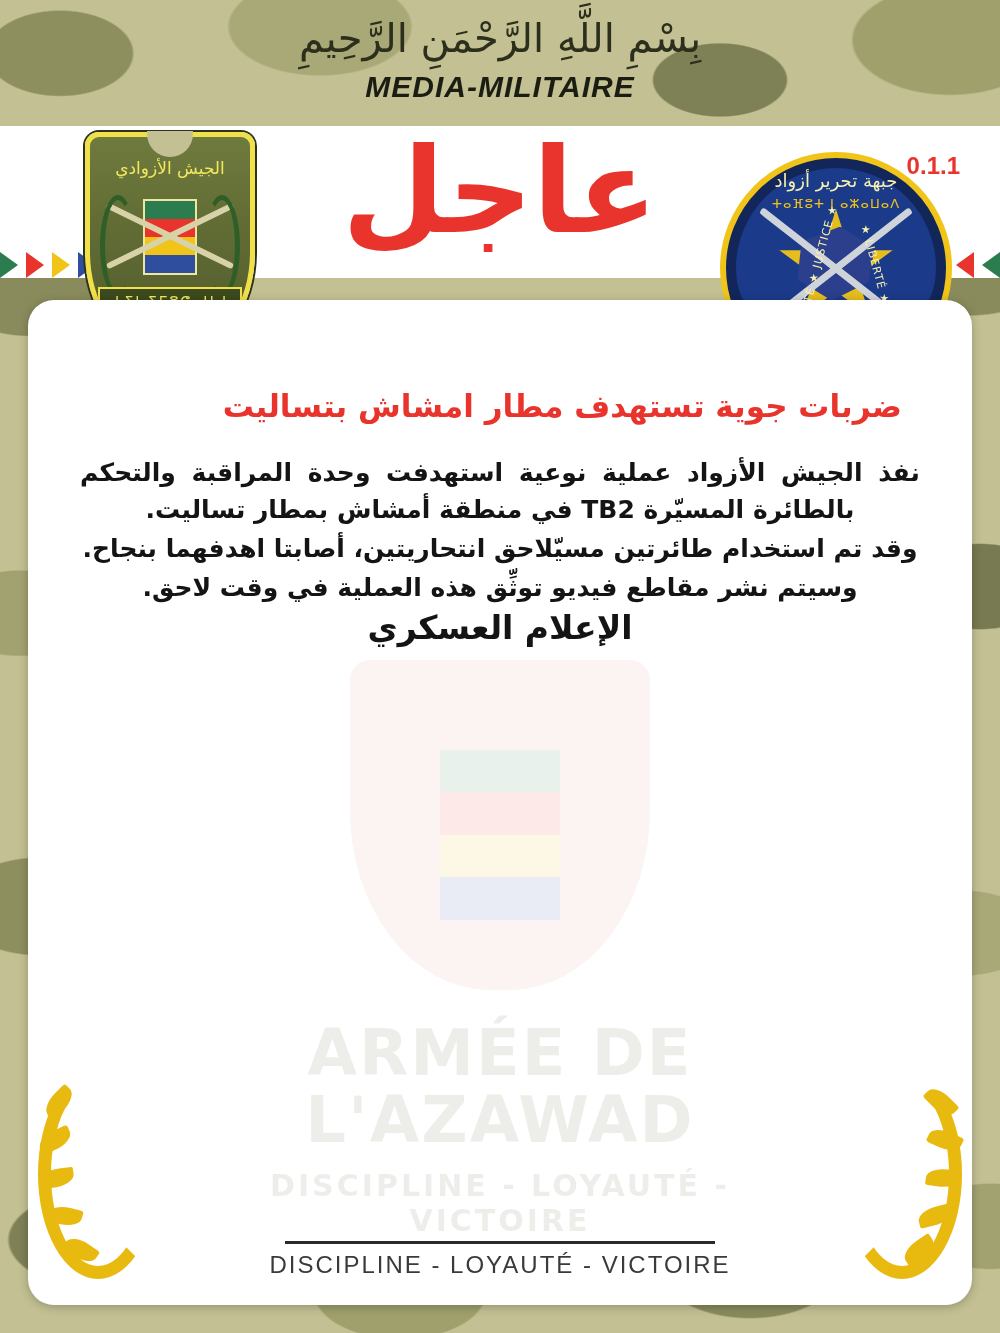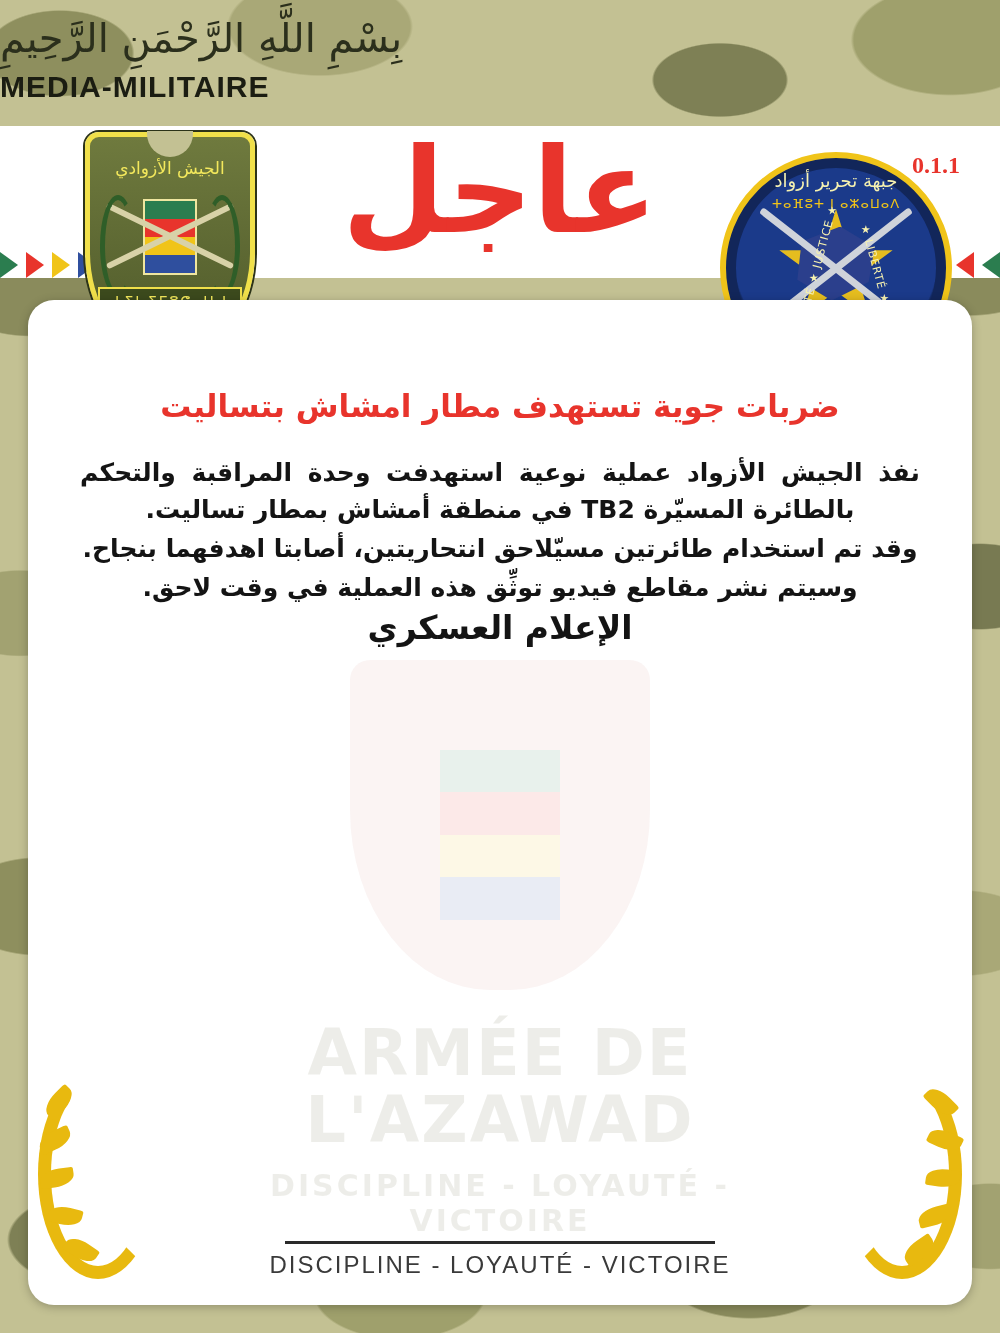--- a/index.html
+++ b/index.html
@@ -35,37 +35,38 @@
       radial-gradient(ellipse 140px 75px at 40% 97%, #9fa06c 0 60%, transparent 62%),
       radial-gradient(ellipse 150px 85px at 75% 95%, #8a8b5c 0 60%, transparent 62%),
       radial-gradient(ellipse 120px 70px at 99% 92%, #a2a271 0 60%, transparent 62%);
   }
 
   
   .top-band {
     position: absolute;
     left: 0; right: 0; top: 0;
     height: 126px;
-    text-align: left;
+    text-align: center;
   }
   .basmala {
     margin-top: 18px;
     font-size: 40px;
     color: #2b2f1c;
     font-family: "DejaVu Sans", sans-serif;
     letter-spacing: 0;
     line-height: 1;
   }
   .media-militaire {
     margin-top: 12px;
     font-size: 30px;
     font-weight: bold;
     letter-spacing: 1px;
     color: #1b1d12;
     font-family: "Liberation Sans", sans-serif;
+    font-style: italic;
   }
 
   
   .header-strip {
     position: absolute;
     left: 0; right: 0;
     top: 126px;
     height: 152px;
     background: #ffffff;
   }
@@ -285,21 +286,21 @@
     font-size: 11px;
     direction: rtl;
   }
   .badge-count {
     position: absolute;
     right: 0px;
     top: 16px;
     color: #e8342c;
     font-weight: bold;
     font-size: 24px;
-    font-family: Liberation Serif, serif;
+    font-family: Liberation Sans, sans-serif;
   }
   .front-ribbon {
     position: absolute;
     left: -6px; right: -6px;
     top: 198px;
     background: linear-gradient(#1b3a8a, #12265a);
     border: 3px solid #f0c419;
     border-radius: 8px;
     color: #ffffff;
     font-weight: bold;
@@ -361,21 +362,20 @@
     left: 50%;
     top: 150px;
     transform: translateX(-50%);
     width: 120px; height: 170px;
     background: linear-gradient(#2b7d4f 0 25%, #e8342c 25% 50%, #f0c419 50% 75%, #2f4f9e 75% 100%);
   }
 
   .headline {
     position: relative;
     margin: 86px 70px 0 70px;
-    text-align: center;
     color: #e8342c;
     font-weight: bold;
     font-size: 31px;
     line-height: 1.35;
     direction: rtl;
   }
   .body-text {
     position: relative;
     margin: 26px 52px 0 52px;
     direction: rtl;

